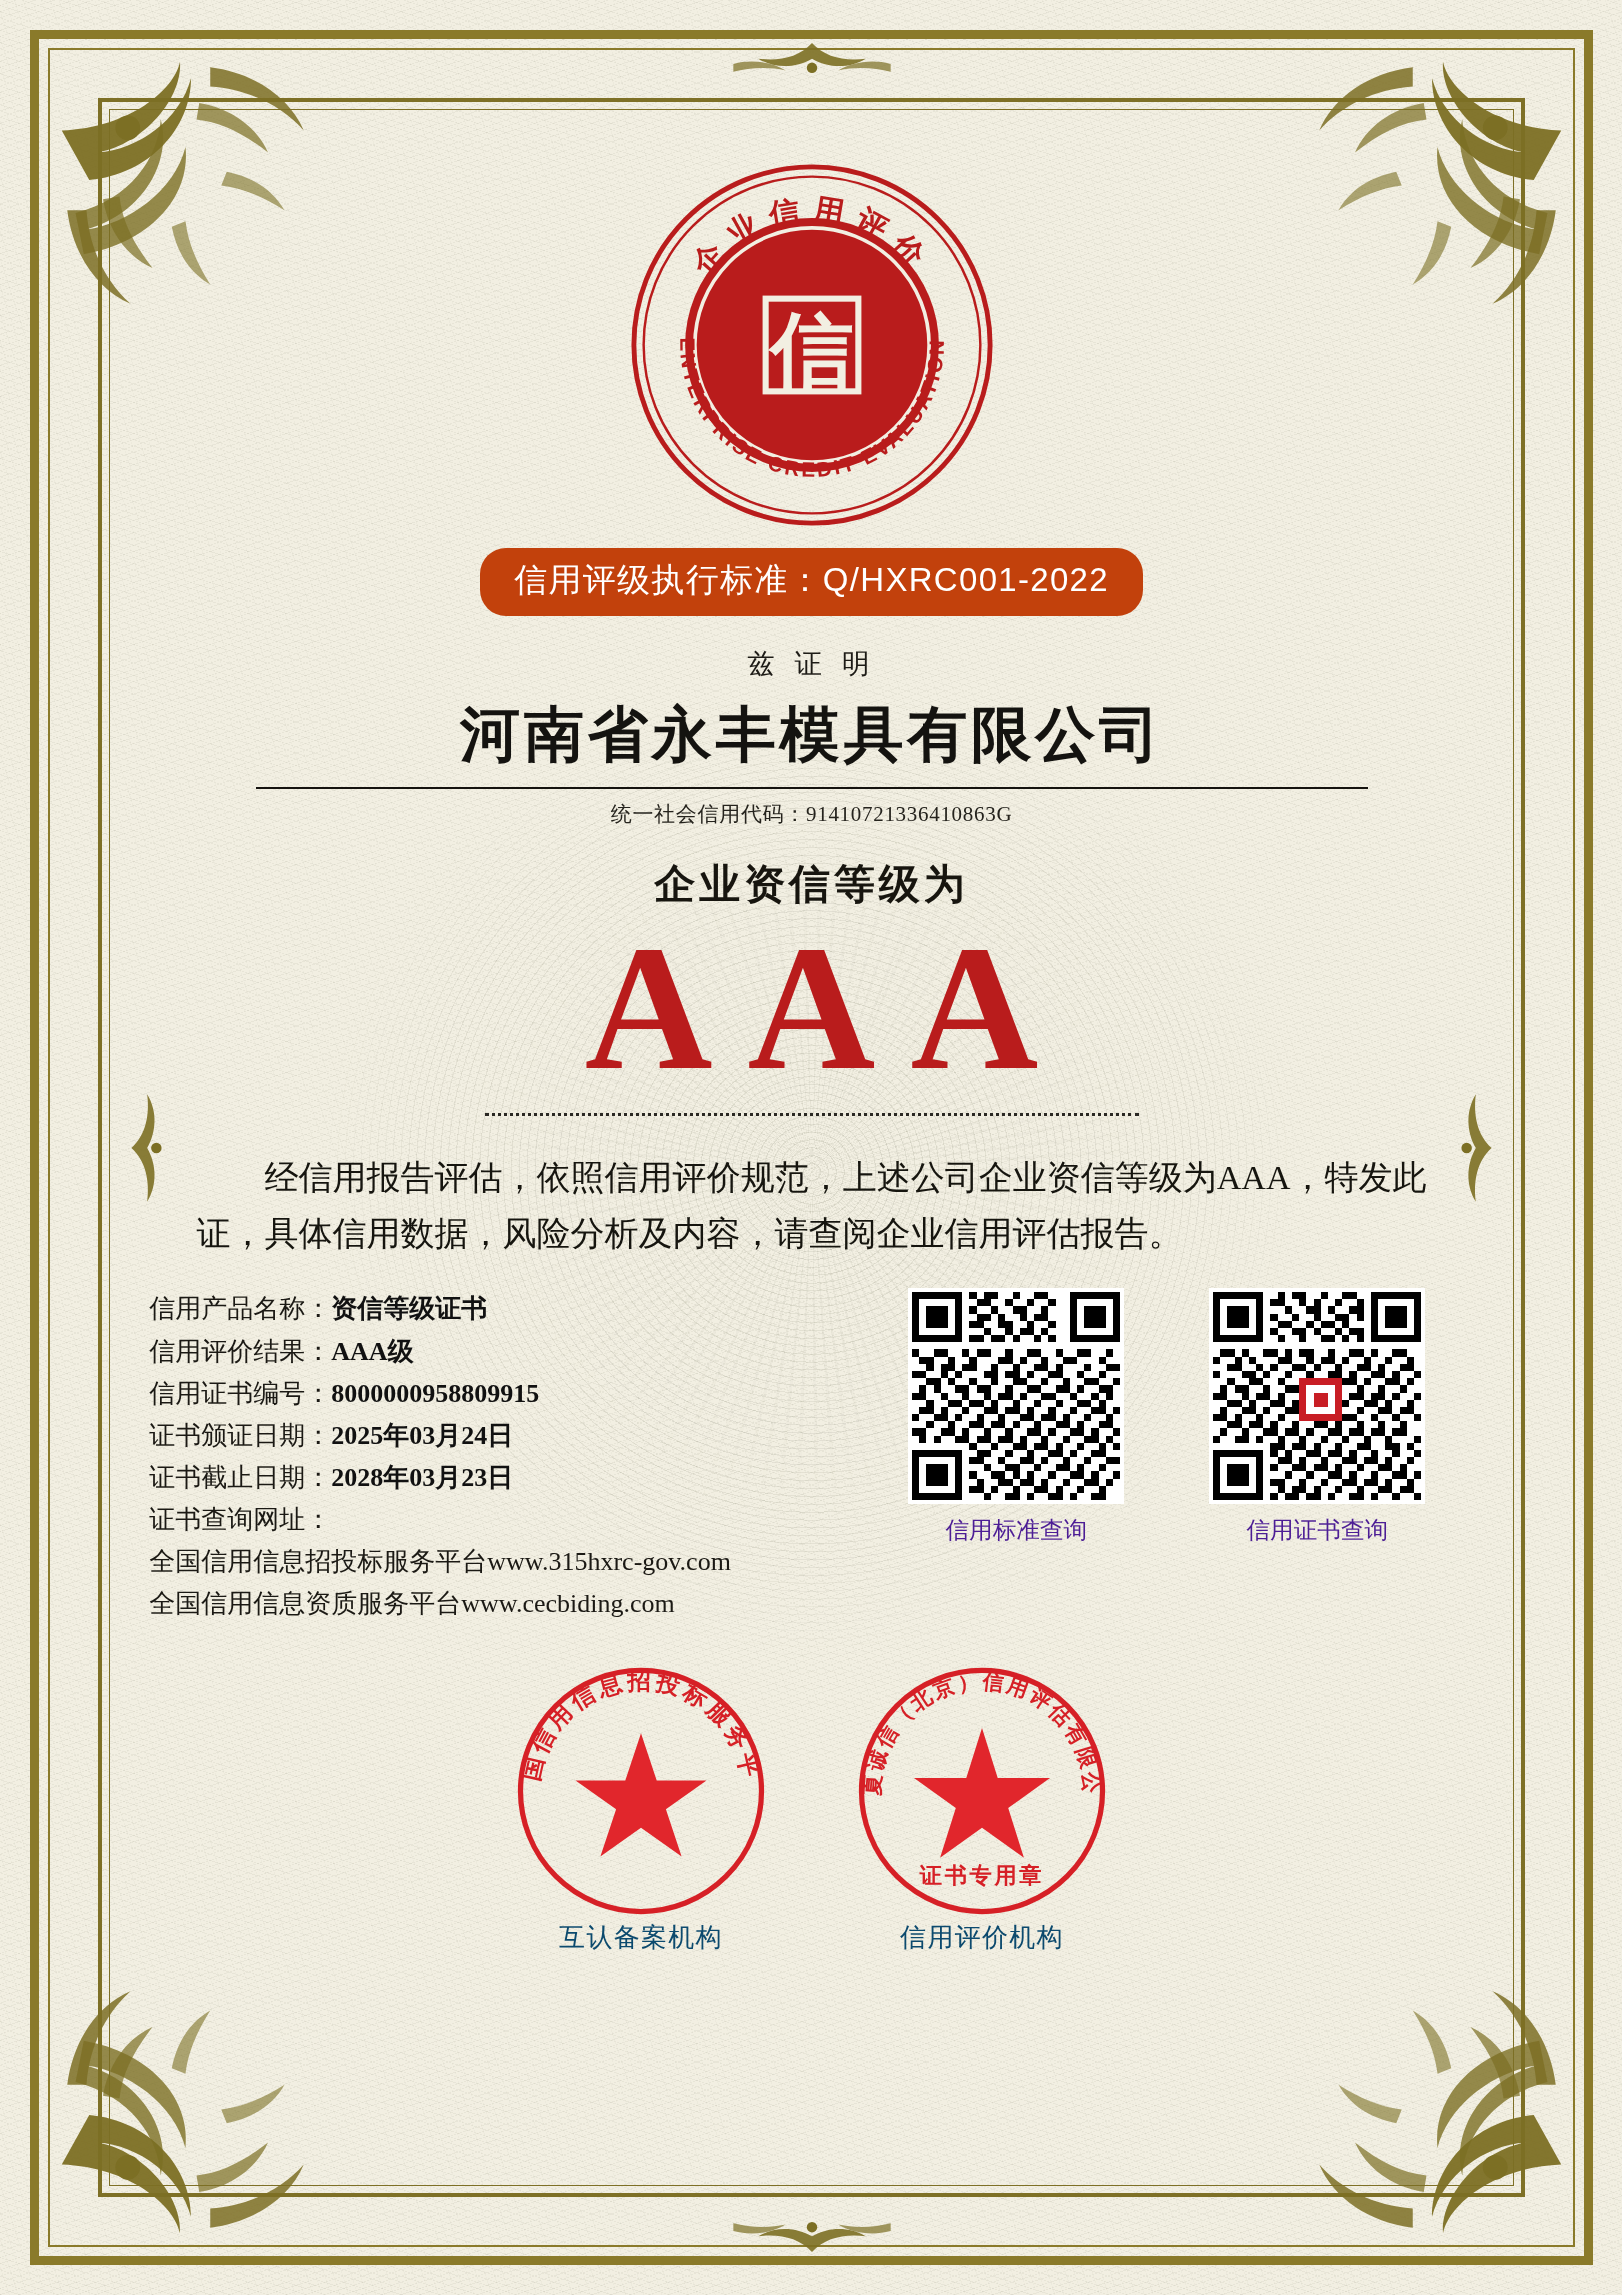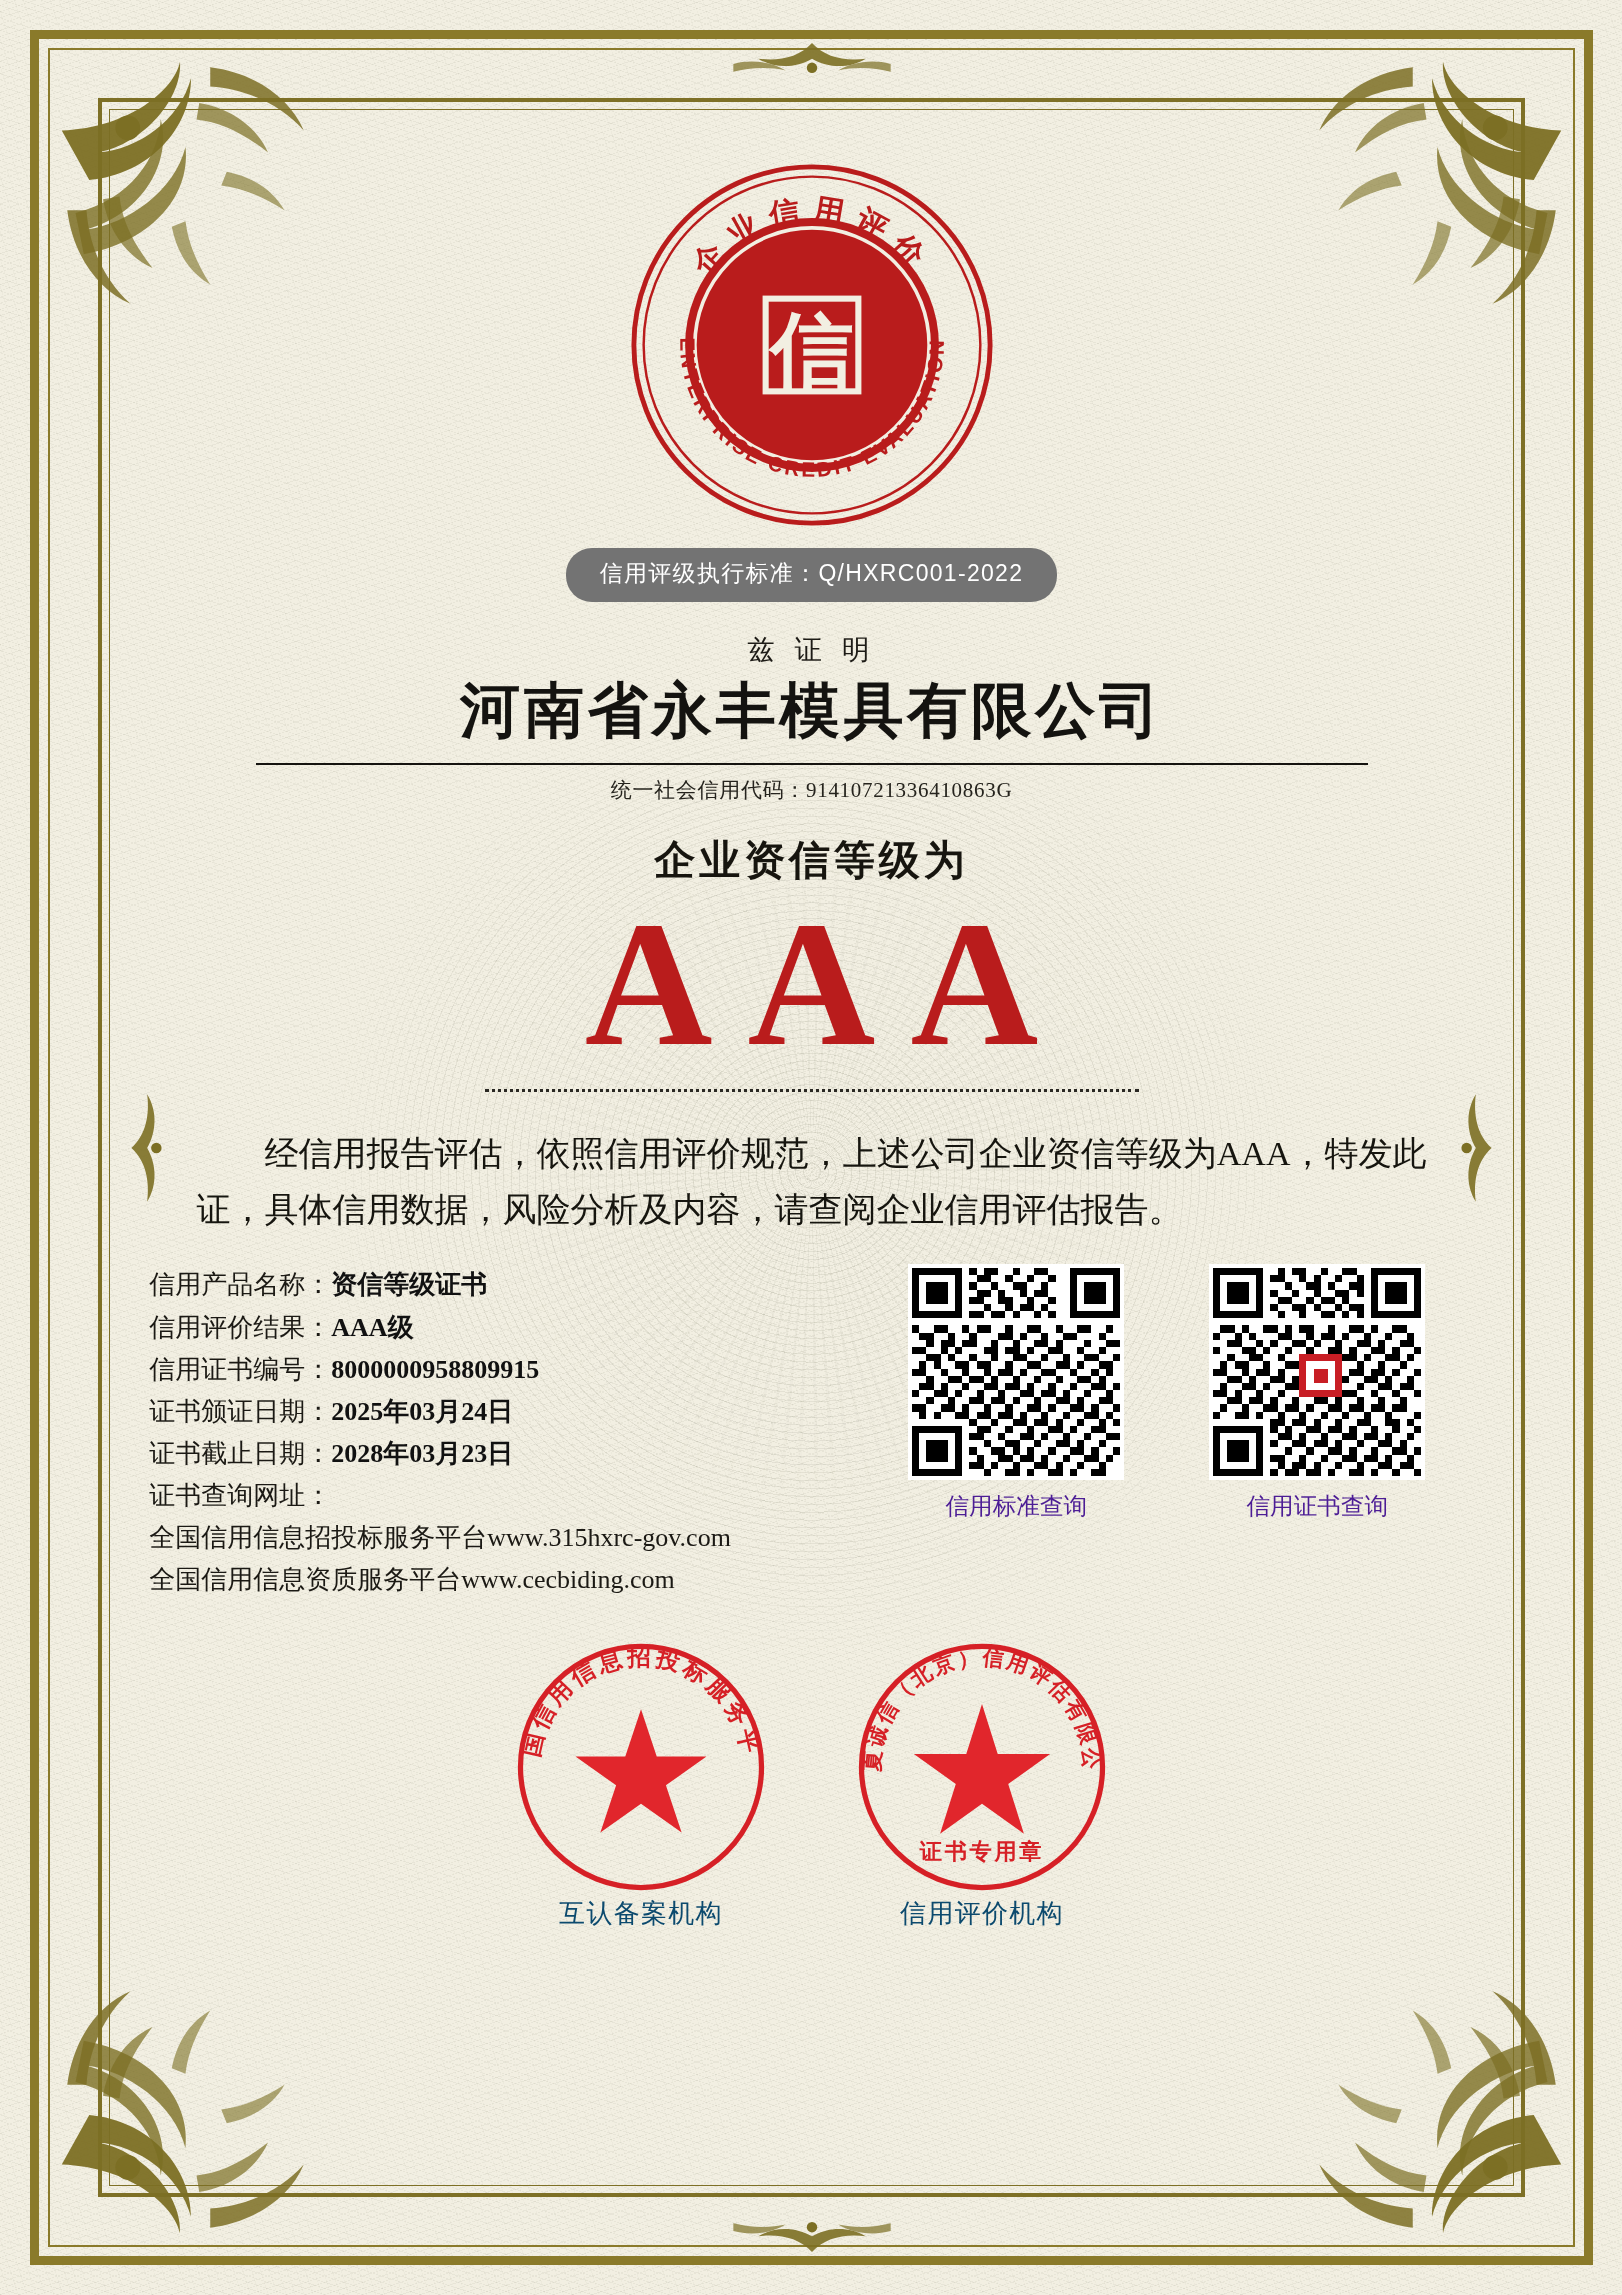--- a/index.html
+++ b/index.html
@@ -126,39 +126,39 @@
     letter-spacing: 7.9px;
     color: #23211c;
     margin-top: 15.7px;
     line-height: 1.1;
     text-shadow: 2px 2px 0 rgba(0,0,0,0.18);
   }
 
   .standard-pill {
     display: inline-block;
     margin-top: 19.6px;
-    background: #737373;
+    background: #c2410c;
     color: #ffffff;
-    font-size: 23px;
+    font-size: 33px;
     letter-spacing: 1.3px;
     padding: 10.5px 34px 13px;
     border-radius: 26px;
     font-family: "Liberation Sans", sans-serif;
   }
 
   .hereby {
     margin-top: 30px;
     font-size: 27.5px;
     letter-spacing: 6.5px;
     color: #1d1b16;
     font-family: "Liberation Serif", serif;
   }
 
   .company {
-    margin-top: 3px;
+    margin-top: 13px;
     font-size: 60px;
     font-weight: bold;
     letter-spacing: 3.9px;
     color: #141310;
     font-family: "Liberation Serif", serif;
   }
 
   .rule {
     width: 1112px;
     height: 2.6px;

